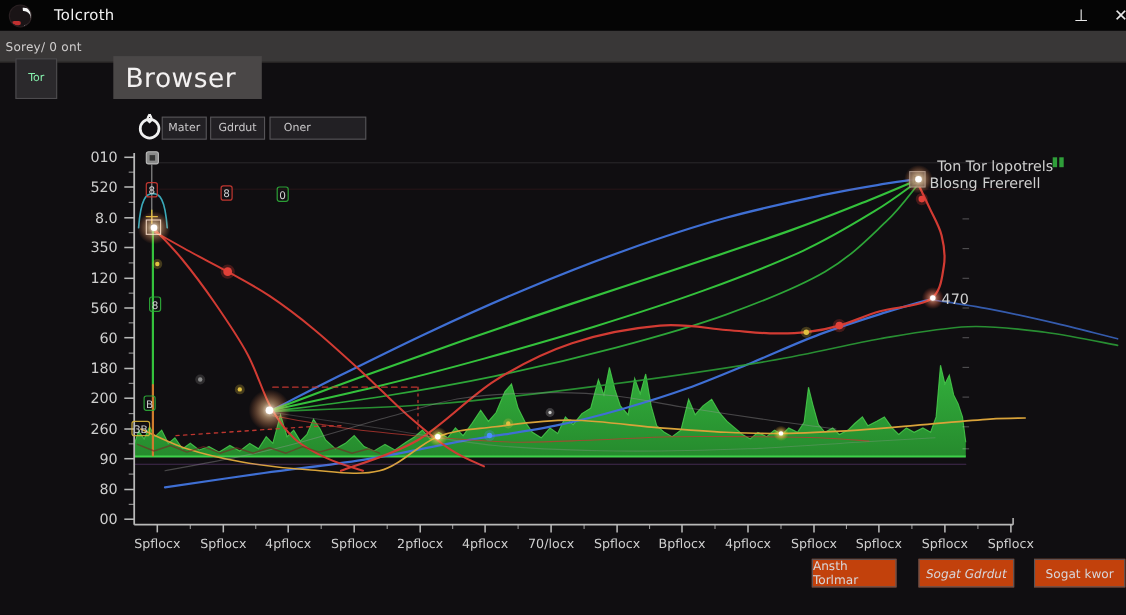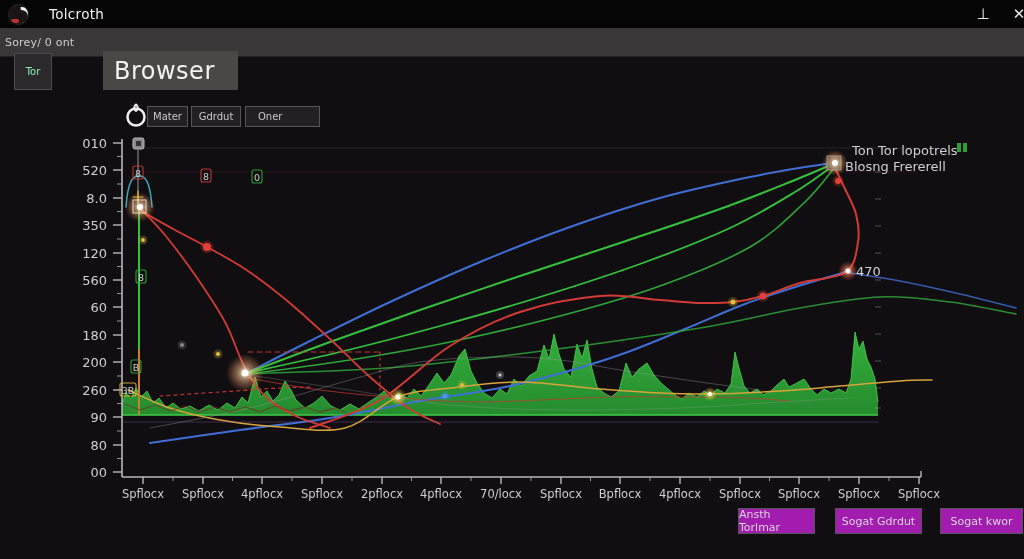--- a/index.html
+++ b/index.html
@@ -22,21 +22,21 @@
   .tor-box{position:absolute;left:14px;top:53px;width:36px;height:35px;background:#2b292c;
            border:1px solid #4d4b4e;display:flex;align-items:center;justify-content:center;
            color:#86efac;font-size:10px;}
   .browser-box{position:absolute;left:57px;top:51px;width:135px;height:39px;background:#4a4747;
            display:flex;align-items:center;padding-left:11px;box-sizing:border-box;
            color:#f3f1f1;font-size:24px;letter-spacing:.5px;margin-left:46px;}
   .onion{position:absolute;left:124px;top:101px;width:24px;height:28px;}
   .tb-btn{position:absolute;top:106px;height:21px;background:#222024;border:1px solid #565458;
           color:#c9c7c9;font-size:10px;display:flex;align-items:center;justify-content:center;
           box-sizing:border-box;padding:0 12px;}
-  .ft-btn{position:absolute;top:508px;height:26px;background:#a21caf;border:1px solid #57555a;
+  .ft-btn{position:absolute;top:508px;height:26px;background:#c2410c;border:1px solid #57555a;
           color:#d8d6da;font-size:11px;display:flex;align-items:center;justify-content:center;
           box-sizing:border-box;}
   svg{position:absolute;left:0;top:0;font-family:"DejaVu Sans","Liberation Sans",sans-serif;}
   svg text{fill:#cfcfcf;}
 </style>
 </head>
 <body>
 
 <div class="titlebar">
   <div class="logo"></div>
@@ -50,21 +50,21 @@
 
 <div class="tor-box">Tor</div>
 <div class="browser-box">Browser</div>
 
 <svg class="onion" width="24" height="28" viewBox="0 0 24 28">
   <circle cx="12" cy="16" r="8.5" fill="none" stroke="#f0f0f0" stroke-width="2.5"></circle>
   <path d="M12 3 C10 6 9 8 12 10 C15 8 14 6 12 3" fill="none" stroke="#f0f0f0" stroke-width="2"></path>
 </svg>
 <div class="tb-btn" style="left:147px;width:41px;">Mater</div>
 <div class="tb-btn" style="left:191px;width:50px;">Gdrdut</div>
-<div class="tb-btn" style="left:245px;width:75px;justify-content:flex-start;text-align:right;">Oner</div>
+<div class="tb-btn" style="left:245px;width:88px;justify-content:flex-start;text-align:right;">Oner</div>
 
 <svg id="chart" width="1024" height="559" viewBox="0 0 1024 559">
   <defs>
     <radialGradient id="gWarm">
       <stop offset="0%" stop-color="#fff8ee" stop-opacity="1"></stop>
       <stop offset="35%" stop-color="#ffcf9a" stop-opacity="0.55"></stop>
       <stop offset="100%" stop-color="#ff8040" stop-opacity="0"></stop>
     </radialGradient>
     <radialGradient id="gRed">
       <stop offset="0%" stop-color="#fff0ea" stop-opacity="1"></stop>
@@ -255,14 +255,14 @@
       <text x="136" y="370.5" text-anchor="middle" font-size="9.5px" fill="#2fae3a">B</text>
       <rect x="120" y="383" width="16" height="13" rx="2" fill="none" stroke="#d8b43a" stroke-width="1.1" stroke-opacity="0.9"></rect>
       <text x="128" y="393.5" text-anchor="middle" font-size="9.5px" fill="#d8b43a">3B</text>
       <text x="852" y="155" font-size="13px" fill="#eceaea">Ton Tor lopotrels</text>
       <text x="845" y="171" font-size="13px" fill="#eceaea">Blosng Frererell</text>
       <text x="856" y="276" font-size="13px" fill="#eceaea">470</text>
     </g>
 </svg>
 
 <div class="ft-btn" style="left:738px;width:77px;">Ansth Torlmar</div>
-<div class="ft-btn" style="left:835px;width:87px;">Sogat Gdrdut</div>
+<div class="ft-btn" style="left:835px;width:87px;font-style:italic;">Sogat Gdrdut</div>
 <div class="ft-btn" style="left:940px;width:83px;">Sogat kwor</div>
 
 </body></html>

